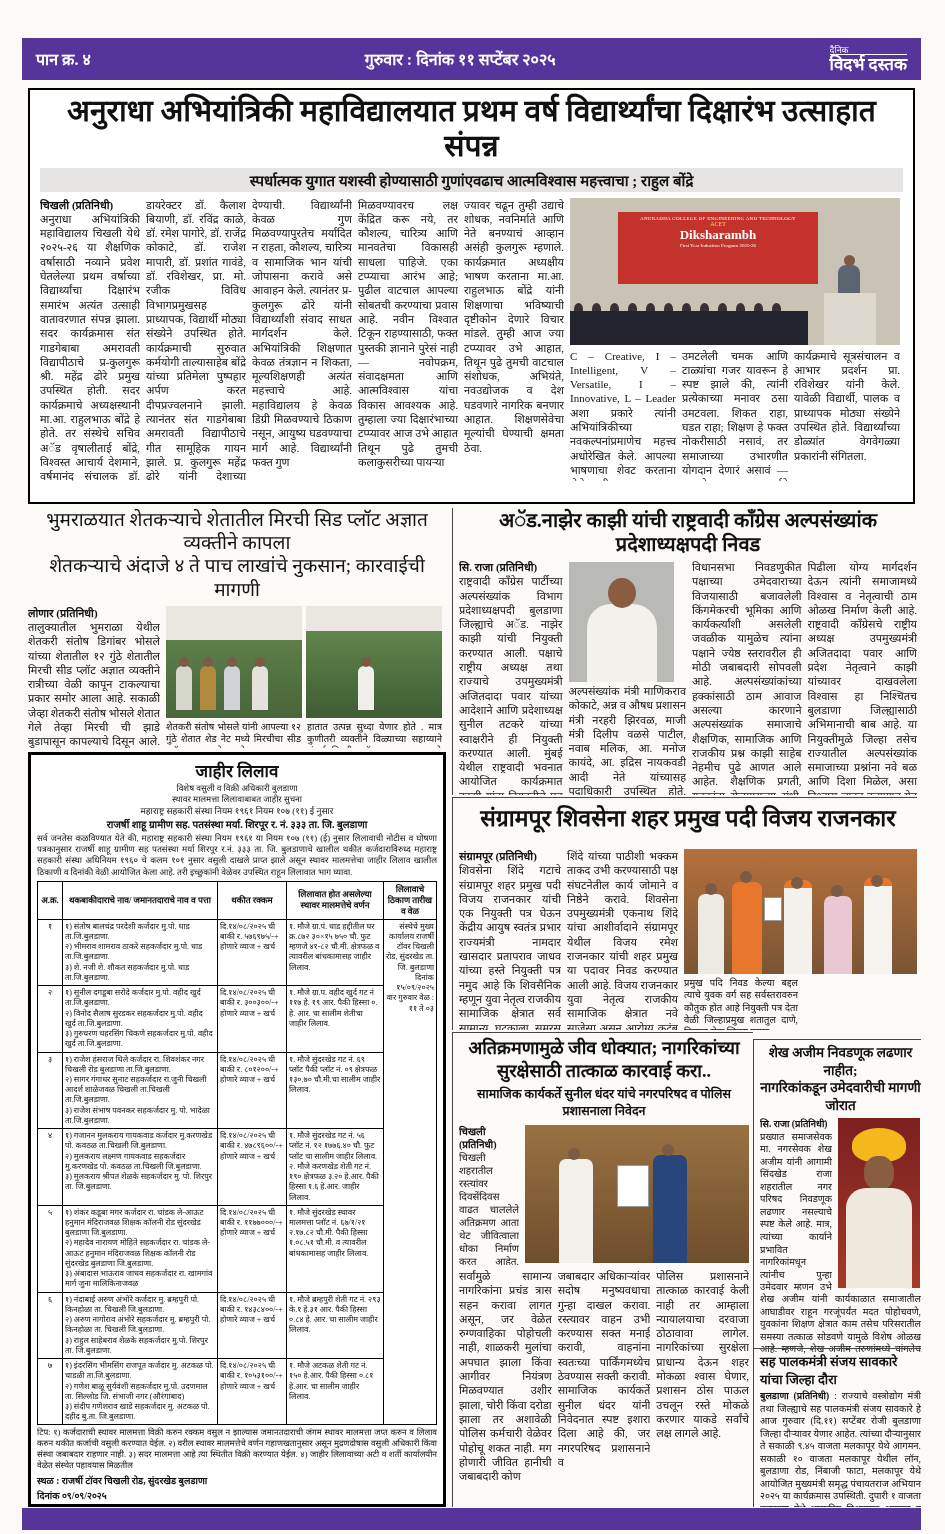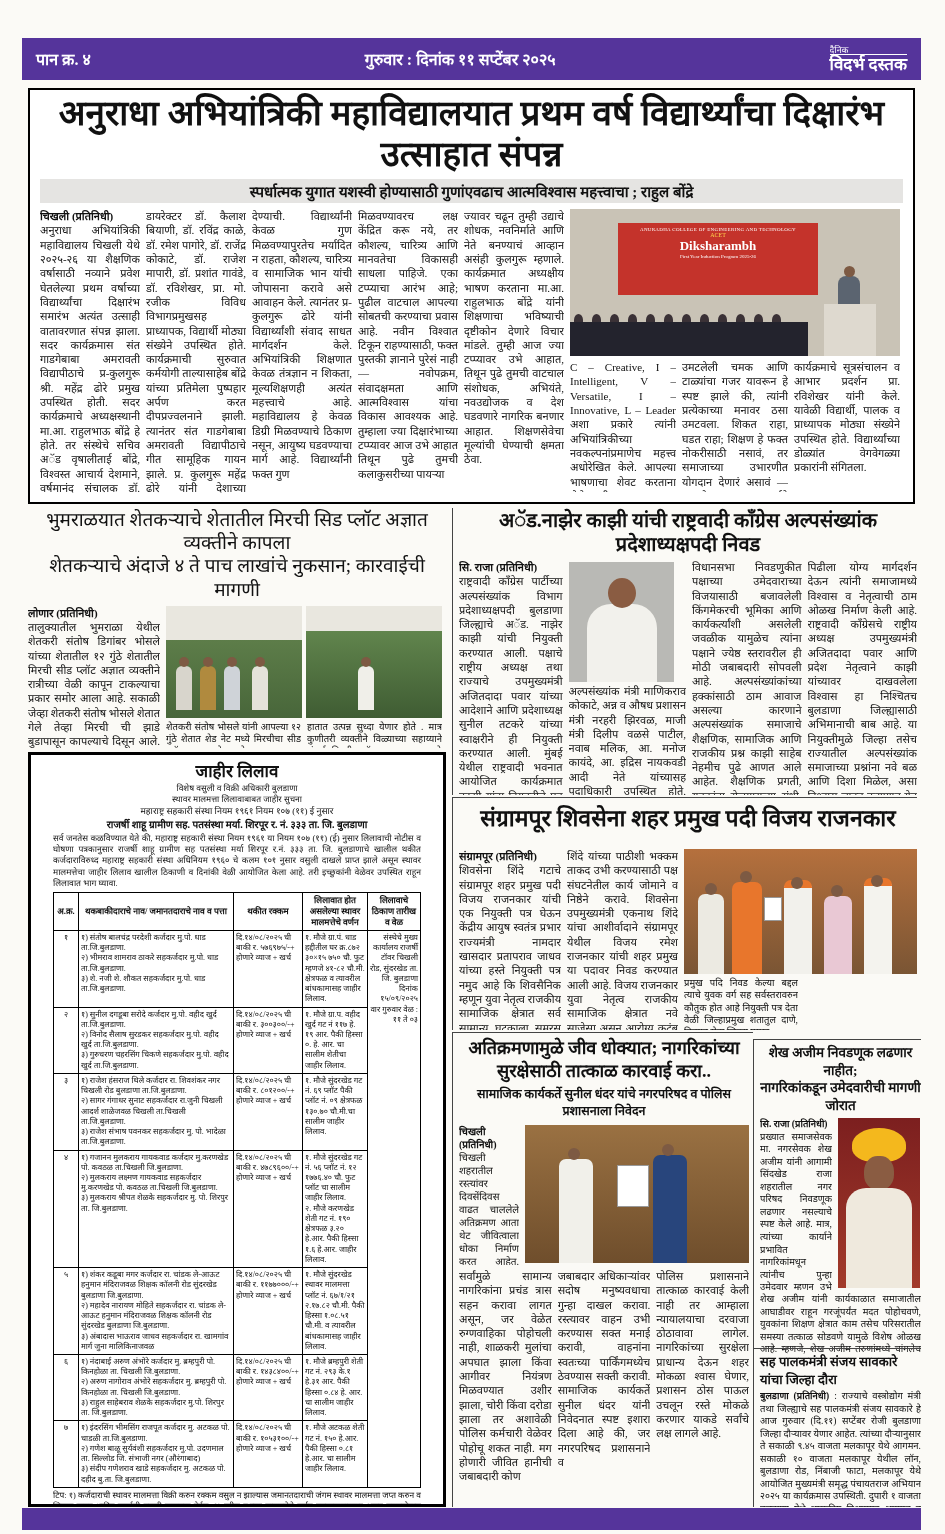--- a/index.html
+++ b/index.html
@@ -9,21 +9,21 @@
   
   .bar{background:#55349b;color:#fff;display:flex;align-items:center;}
   #topbar{left:22px;top:38px;width:899px;height:42px;padding:0 14px;box-sizing:border-box;justify-content:space-between;}
   #topbar .pageno,#topbar .date{font-weight:bold;font-size:16px;}
   #brand{text-align:center;line-height:1;}
   #brand .small{font-size:9px;display:block;}
   #brand .big{font-size:17px;font-weight:bold;border-top:1px solid #fff;}
   #botbar{left:22px;top:1508px;width:899px;height:22px;}
   
   #lead{left:28px;top:88px;width:887px;height:416px;border:2px solid #000;box-sizing:border-box;padding:4px 10px;overflow:hidden;background:#fff;}
-  .h1{font-size:35px;font-weight:bold;text-align:center;line-height:1.16;}
+  .h1{font-size:30px;font-weight:bold;text-align:center;line-height:1.16;}
   .h1b{font-size:31px;}
   .tagline{background:#e5e4e2;font-weight:bold;font-size:15px;text-align:center;padding:2px 0;margin-top:4px;}
   .cols{display:flex;gap:6px;margin-top:6px;}
   .col{font-size:11px;line-height:1.3;text-align:justify;overflow:hidden;}
   .byline{font-weight:bold;}
   .leadcol{width:100px;height:287px;flex:none;}
   #leadright{width:330px;flex:none;}
   .minicol{width:106px;height:132px;flex:none;font-size:11px;line-height:1.3;text-align:justify;overflow:hidden;}
   
   .photo{position:relative;overflow:hidden;flex:none;}
@@ -66,21 +66,21 @@
   #encroach{left:452px;top:1032px;width:301px;height:475px;padding:4px 4px 0 6px;border-left:1px solid #444;border-top:1px solid #444;}
   .h5{font-size:18px;font-weight:bold;text-align:center;line-height:1.25;}
   .subhead{font-size:12.5px;font-weight:bold;text-align:center;margin:3px 0;}
   #sheikh{left:753px;top:1032px;width:168px;height:316px;padding:4px 0 0 6px;border-left:1px solid #444;border-top:1px solid #444;margin-top:7px;}
   .h6{font-size:13.5px;font-weight:bold;text-align:center;line-height:1.3;}
   #saokare{left:753px;top:1348px;width:168px;height:159px;padding:3px 0 0 6px;border-left:1px solid #444;border-top:1px solid #444;}
   .h7{font-size:13px;font-weight:bold;text-align:left;}
   .small{font-size:9.5px;line-height:1.32;text-align:justify;overflow:hidden;}
   .cap{font-size:9.5px;line-height:1.3;text-align:justify;overflow:hidden;}
   
-  #auction{left:28px;top:752px;width:418px;height:755px;border:3px solid #000;box-sizing:border-box;padding:4px 22px;background:#fff;overflow:hidden;}
+  #auction{left:28px;top:752px;width:418px;height:755px;border:3px solid #000;box-sizing:border-box;padding:4px 6px;background:#fff;overflow:hidden;}
   #auction .t{text-align:center;}
   .auc-title{font-size:17px;font-weight:bold;}
   .auc-sub{font-size:8.5px;}
   .auc-rule{font-size:9px;}
   .auc-org{font-size:10px;font-weight:bold;}
   .auc-intro{font-size:8.6px;text-align:justify;line-height:1.3;margin-top:2px;}
   table.auc{border-collapse:collapse;width:100%;margin-top:3px;}
   table.auc th,table.auc td{border:1px solid #000;font-size:8px;line-height:1.28;padding:2px;vertical-align:top;white-space:pre-line;}
   table.auc th{font-size:8.6px;text-align:center;vertical-align:middle;}
   td.sr{text-align:center;width:18px;}

